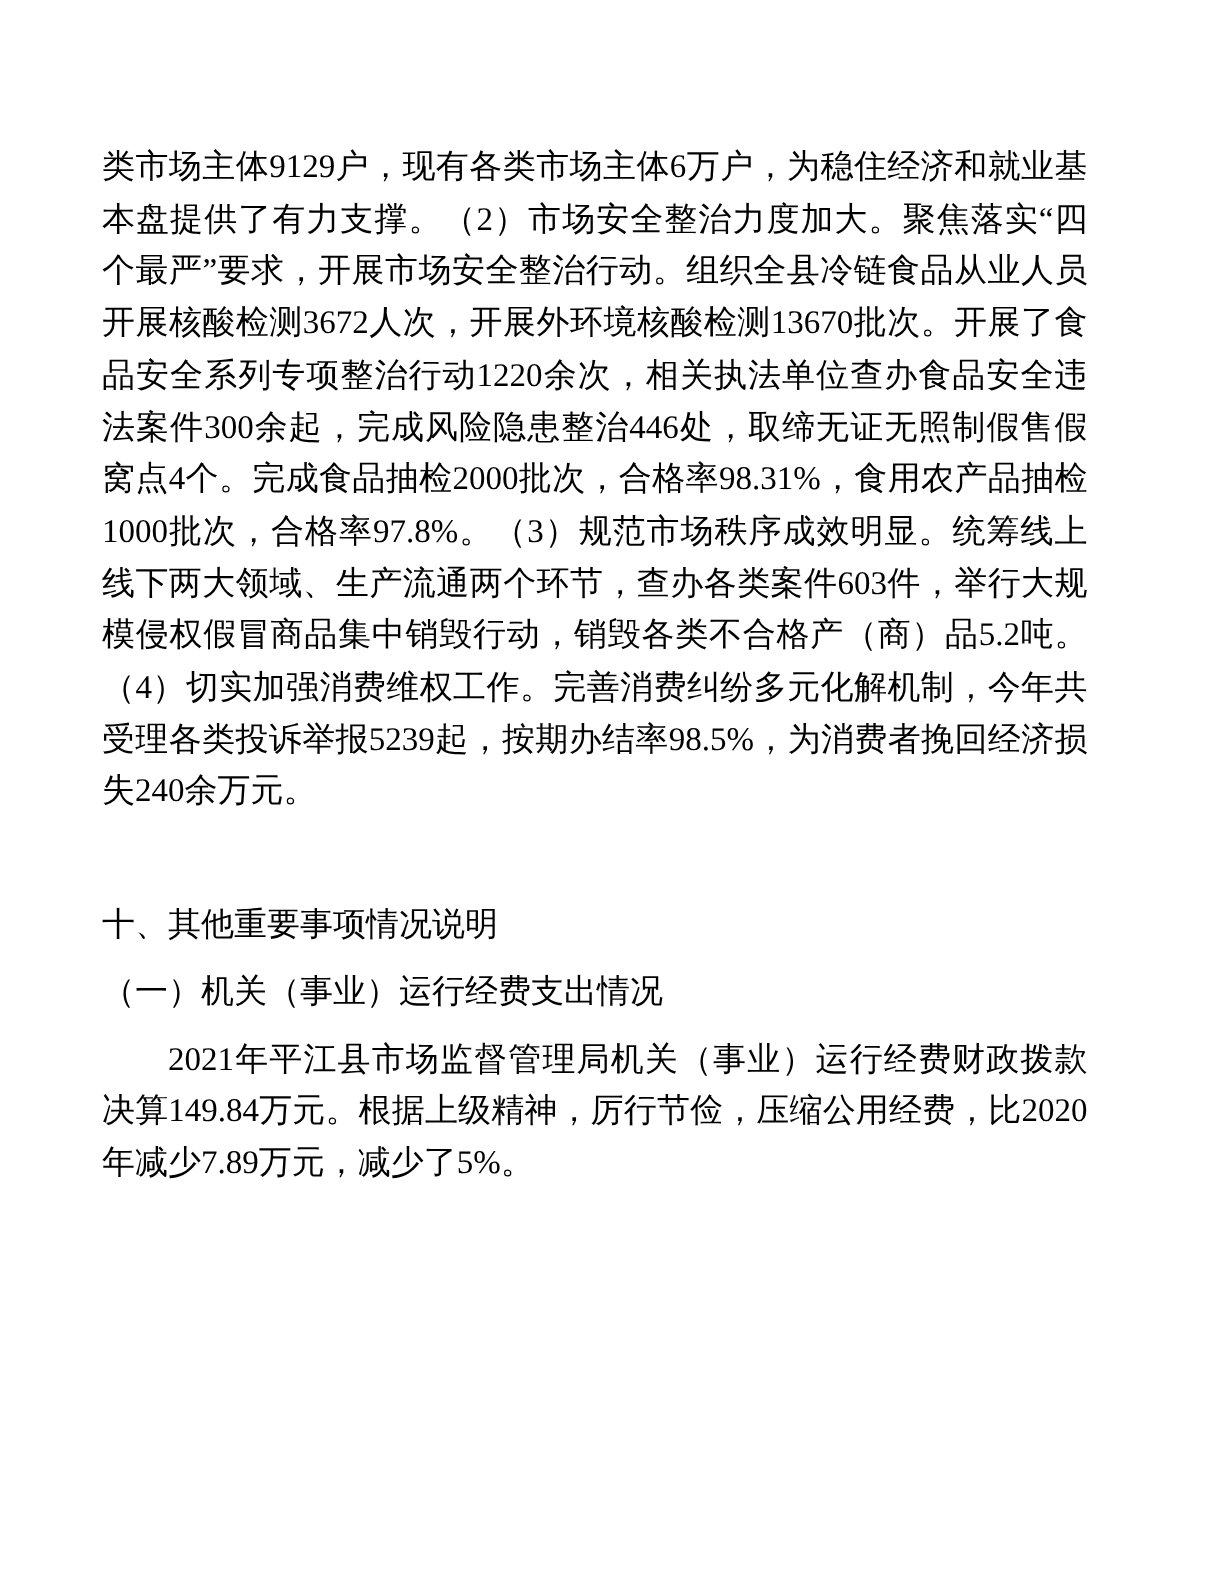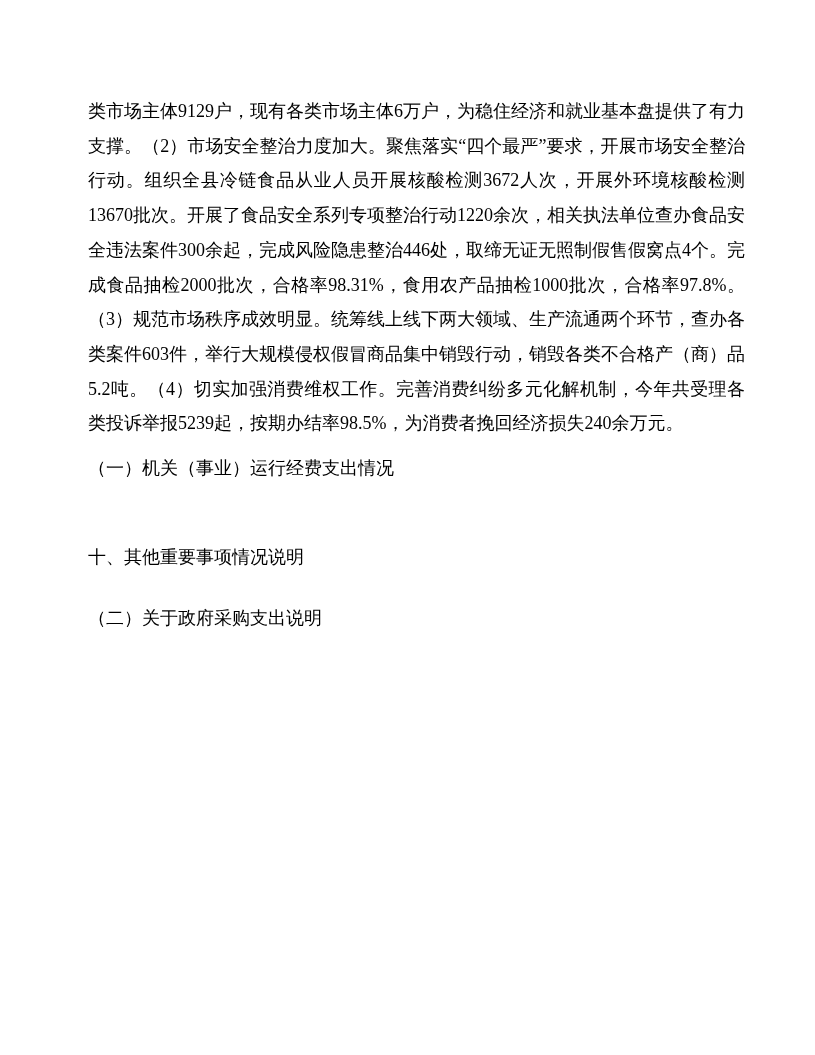--- a/index.html
+++ b/index.html
@@ -14,25 +14,25 @@
   }
   .page {
     position: relative;
     width: 815px;
     height: 1055px;
     background: #ffffff;
     overflow: hidden;
   }
   .content {
     position: absolute;
-    left: 88px;
+    left: 68px;
     top: 94px;
     width: 657px;
     color: #000000;
-    font-size: 18px;
+    font-size: 22px;
     line-height: 34.7px;
     text-align: justify;
     text-justify: inter-ideograph;
   }
   .para {
     margin: 0;
     font-weight: normal;
   }
   .section-heading {
     margin-top: 54px;
@@ -49,22 +49,22 @@
   }
 </style>
 </head>
 <body>
 
 <div class="page">
   <div class="content">
 
     <p class="para">类市场主体9129户，现有各类市场主体6万户，为稳住经济和就业基本盘提供了有力支撑。（2）市场安全整治力度加大。聚焦落实“四个最严”要求，开展市场安全整治行动。组织全县冷链食品从业人员开展核酸检测3672人次，开展外环境核酸检测13670批次。开展了食品安全系列专项整治行动1220余次，相关执法单位查办食品安全违法案件300余起，完成风险隐患整治446处，取缔无证无照制假售假窝点4个。完成食品抽检2000批次，合格率98.31%，食用农产品抽检1000批次，合格率97.8%。（3）规范市场秩序成效明显。统筹线上线下两大领域、生产流通两个环节，查办各类案件603件，举行大规模侵权假冒商品集中销毁行动，销毁各类不合格产（商）品5.2吨。（4）切实加强消费维权工作。完善消费纠纷多元化解机制，今年共受理各类投诉举报5239起，按期办结率98.5%，为消费者挽回经济损失240余万元。</p>
 
+    <p class="para section-heading">十、其他重要事项情况说明</p>
+
     <p class="para sub-heading-1">（一）机关（事业）运行经费支出情况</p>
 
-    <p class="para section-heading">十、其他重要事项情况说明</p>
+    <p class="para sub-para">2021年平江县市场监督管理局机关（事业）运行经费财政拨款决算149.84万元。根据上级精神，厉行节俭，压缩公用经费，比2020年减少7.89万元，减少了5%。</p>
 
-
-    <p class="para sub-heading-2">（二）关于政府采购支出说明</p>
 
 
   </div>
 </div>
 
 </body></html>

